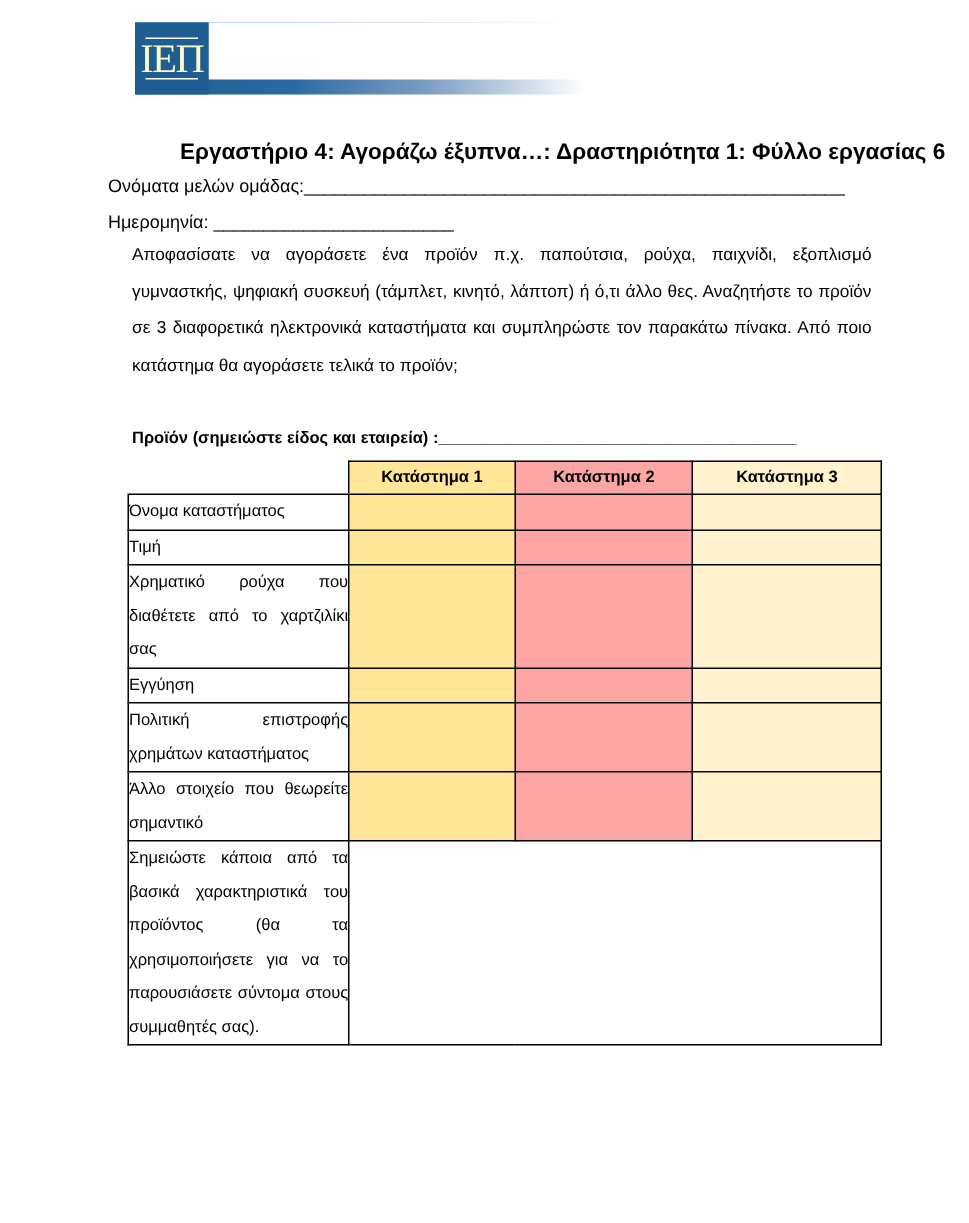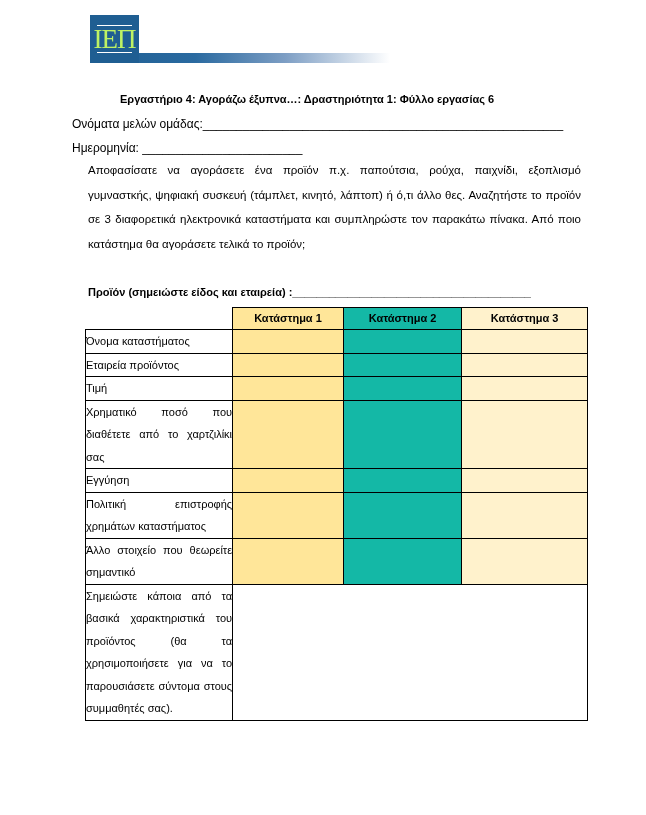--- a/index.html
+++ b/index.html
@@ -1,42 +1,42 @@
 <!DOCTYPE html>
 <html><head>
   <meta charset="utf-8">
   <style>
     html, body { margin: 0; padding: 0; background: #ffffff; }
     body { width: 646px; height: 815px; position: relative; overflow: hidden;
            font-family: "Liberation Sans", "DejaVu Sans", sans-serif; color: #000; }
     .logo { position: absolute; left: 90px; top: 15px; width: 300px; height: 48px;
             background: linear-gradient(90deg, #1f5e92 0%, #2a6aa0 35%, #7d9ec4 65%, #ffffff 100%); }
     .logo-mark { position: absolute; left: 0; top: 0; width: 49px; height: 48px; background: #1f5e92;
-                 color: #bef264; font-family: "Liberation Serif", serif; font-size: 27px; line-height: 48px;
+                 color: #fef9c3; font-family: "Liberation Serif", serif; font-size: 27px; line-height: 48px;
                  text-align: center; letter-spacing: -1px; }
     .logo-mark .bar { position: absolute; left: 7px; right: 7px; top: 10px; height: 1px; background: #fff; }
     .logo-mark .bar2 { position: absolute; left: 7px; right: 7px; bottom: 10px; height: 1px; background: #fff; }
     .logo-line1 { position: absolute; left: 57px; top: 9px; font-family: "Liberation Serif", serif;
                   font-size: 8.5px; font-weight: bold; color: #1f5e92; white-space: nowrap; letter-spacing: 0.1px; }
     .logo-line2 { position: absolute; left: 57px; top: 22px; font-family: "Liberation Serif", serif;
                   font-size: 13px; font-weight: bold; color: #1f5e92; white-space: nowrap; }
     .logo-white { position: absolute; left: 49px; top: 0; width: 251px; height: 38px; background: #fff; }
-    .title { position: absolute; left: 120px; top: 93px; font-size: 11px; font-weight: bold; white-space: nowrap; }
+    .title { position: absolute; left: 120px; top: 93px; font-size: 15px; font-weight: bold; white-space: nowrap; }
     .line { position: absolute; left: 72px; font-size: 12px; white-space: nowrap; }
     .para { position: absolute; left: 88px; top: 158px; width: 493px; font-size: 11.5px;
             line-height: 24.5px; text-align: justify; }
     .product { position: absolute; left: 88px; top: 286px; font-size: 11px; font-weight: bold; white-space: nowrap; }
     table { position: absolute; left: 85px; top: 307px; border-collapse: collapse; width: 503px;
             font-size: 11px; }
     td, th { border: 1px solid #000; padding: 0 0; vertical-align: top; }
     th { font-weight: bold; text-align: center; height: 21px; line-height: 21px; }
     th.blank { border: none; border-bottom: 1px solid #000; }
     td.label { width: 137px; line-height: 22.5px; text-align: justify; }
     .c1 { background: #FFE699; width: 103px; }
-    .c2 { background: #14b8a6; width: 110px; }
+    .c2 { background: #fca5a5; width: 110px; }
     .c3 { background: #FFF2CC; width: 117px; }
   </style>
 </head>
 <body>
 
 <div class="logo">
   <div class="logo-white"></div>
   <div class="logo-mark">
     <div class="bar"></div><span>ΙΕΠ</span><div class="bar2"></div>
   </div>
@@ -56,33 +56,27 @@
     <th class="c2">Κατάστημα 2</th>
     <th class="c3">Κατάστημα 3</th>
   </tr>
   <tr>
     <td class="label">Όνομα καταστήματος</td>
     <td class="c1"></td>
     <td class="c2"></td>
     <td class="c3"></td>
   </tr>
   <tr>
-    <td class="label">Εταιρεία προϊόντος</td>
-    <td class="c1"></td>
-    <td class="c2"></td>
-    <td class="c3"></td>
-  </tr>
-  <tr>
     <td class="label">Τιμή</td>
     <td class="c1"></td>
     <td class="c2"></td>
     <td class="c3"></td>
   </tr>
   <tr>
-    <td class="label">Χρηματικό ποσό που διαθέτετε από το χαρτζιλίκι σας</td>
+    <td class="label">Χρηματικό ρούχα που διαθέτετε από το χαρτζιλίκι σας</td>
     <td class="c1"></td>
     <td class="c2"></td>
     <td class="c3"></td>
   </tr>
   <tr>
     <td class="label">Εγγύηση</td>
     <td class="c1"></td>
     <td class="c2"></td>
     <td class="c3"></td>
   </tr>

